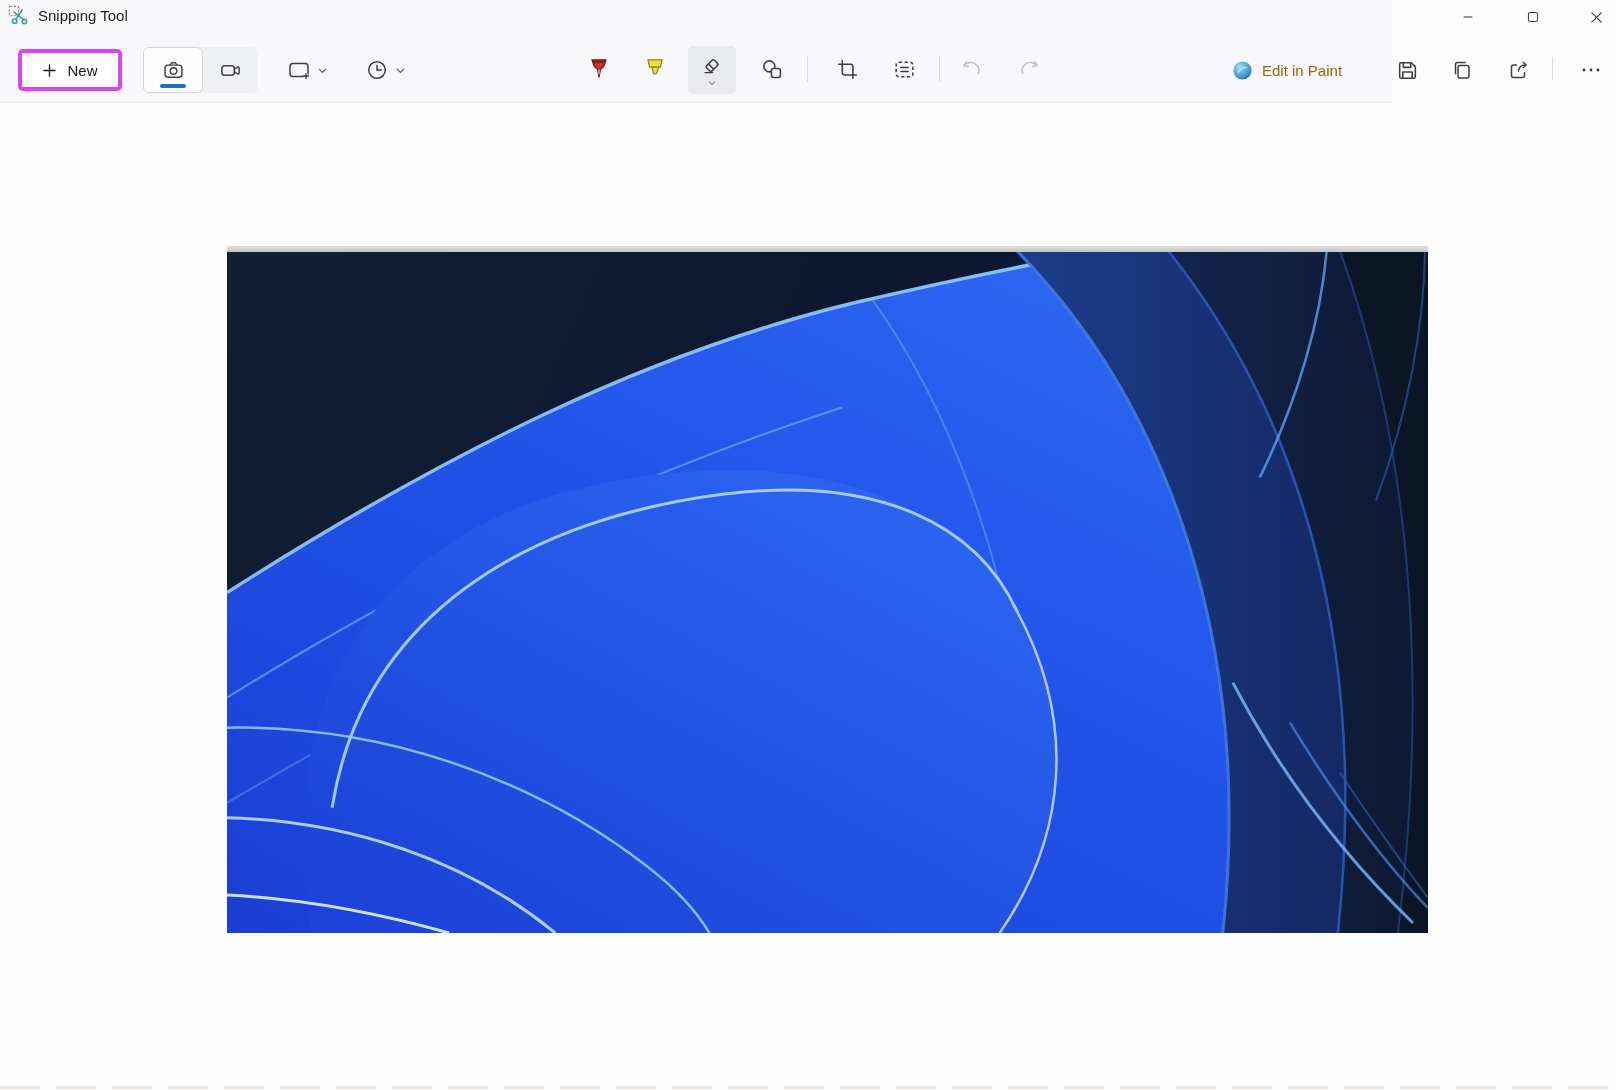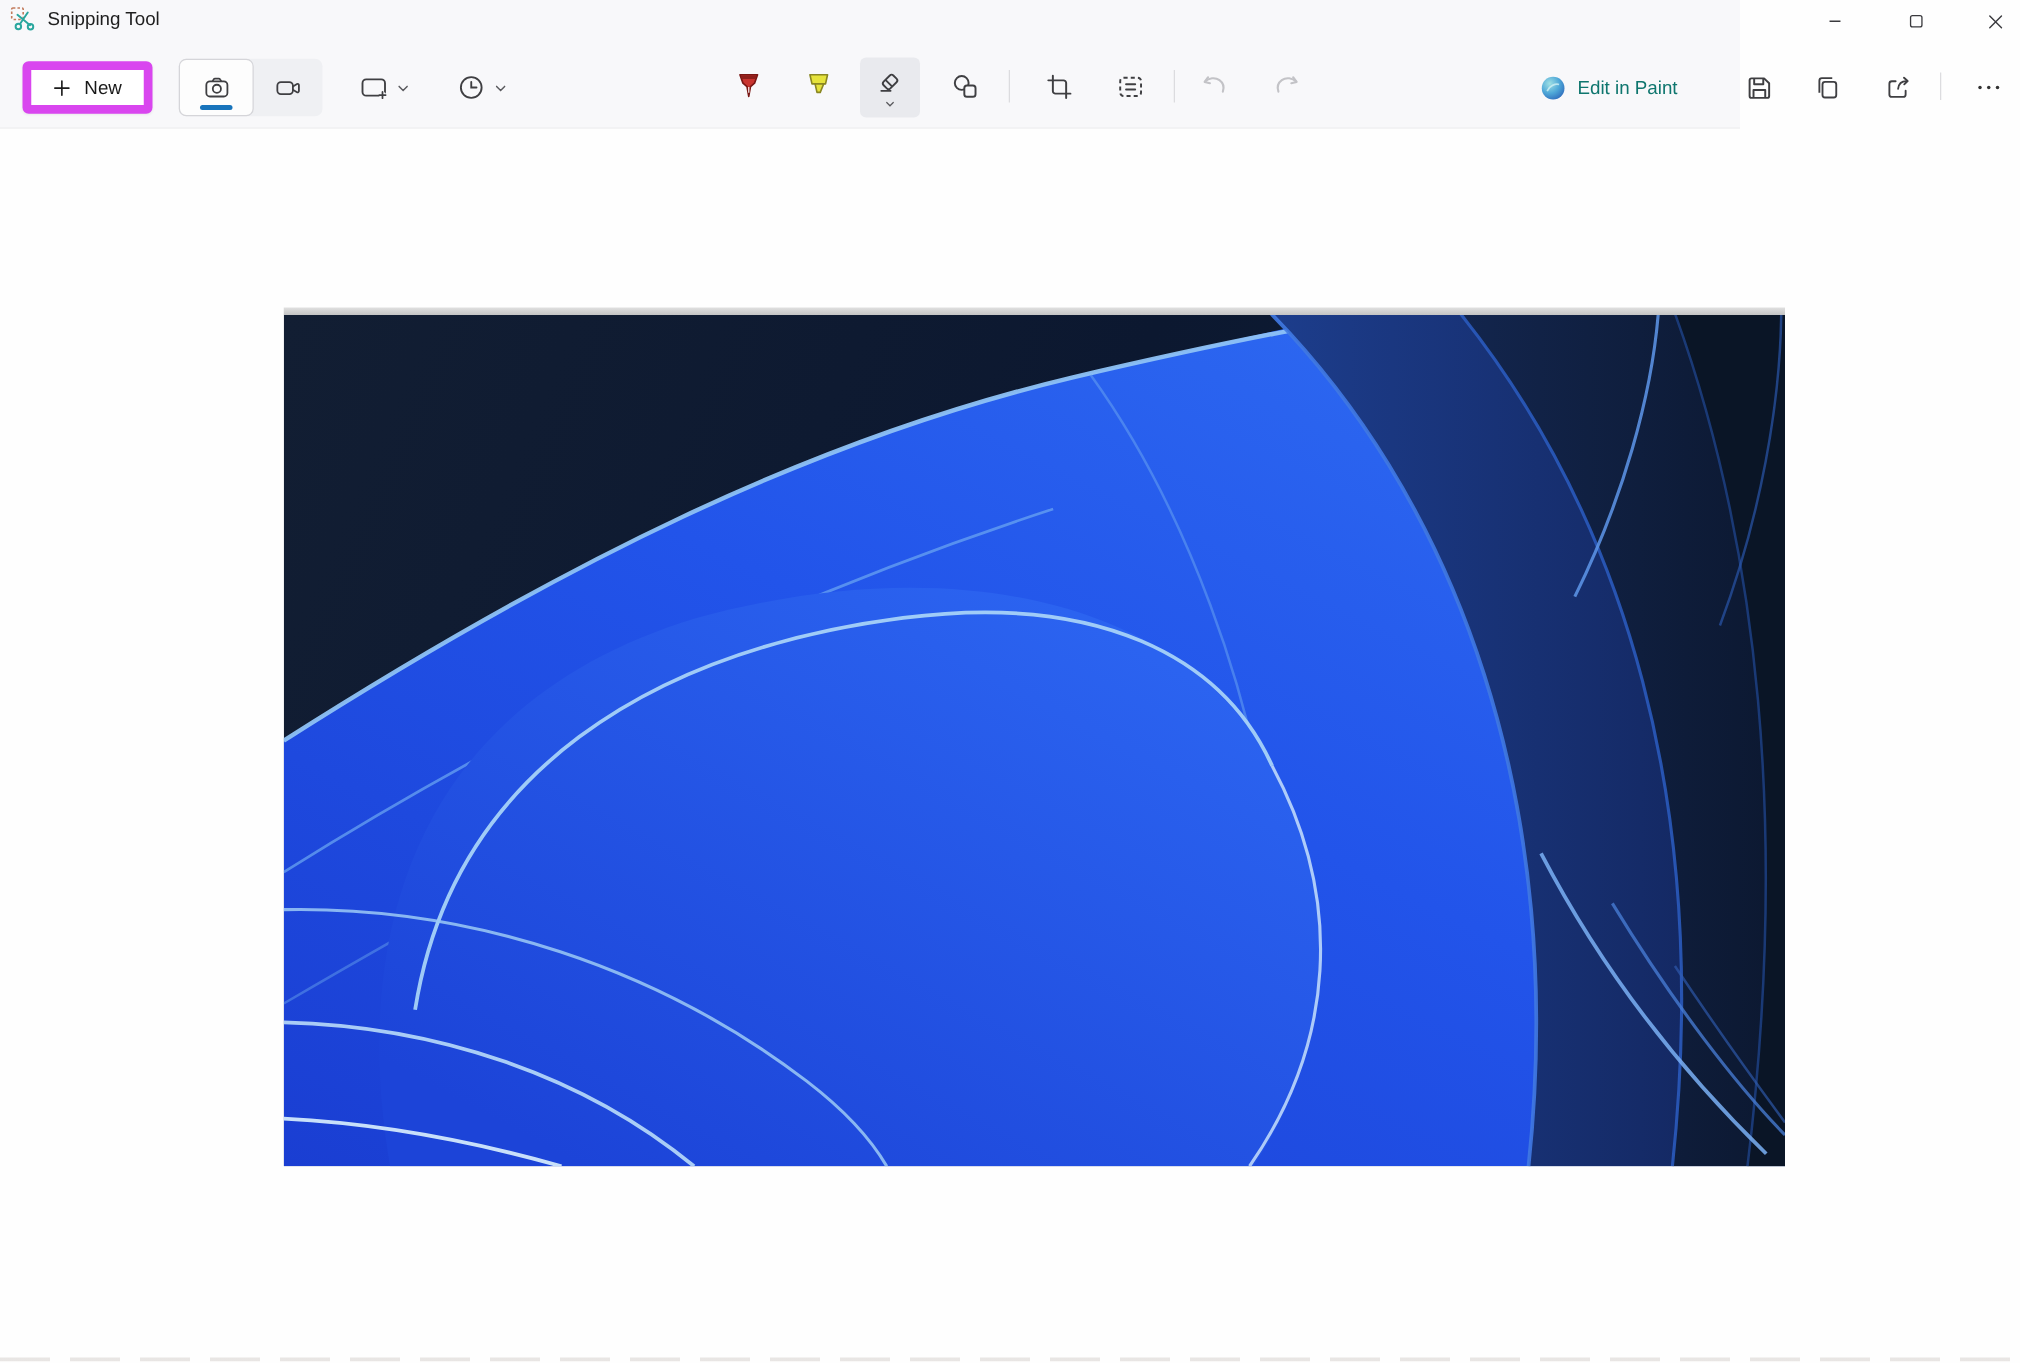--- a/index.html
+++ b/index.html
@@ -9,33 +9,33 @@
     -webkit-font-smoothing:antialiased;
   }
   .chrome{position:absolute;left:0;top:0;width:1392px;height:102px;background:#f8f8fa;border-bottom:1px solid #ebebee;}
   .titlebar{position:absolute;left:0;top:0;width:100%;height:34px;}
   .app-logo{position:absolute;left:8px;top:5px;width:22px;height:22px;}
   .app-title{position:absolute;left:38px;top:0;height:32px;line-height:32px;font-size:15px;color:#1e1e1e;}
   .win-btn{position:absolute;top:0;width:50px;height:34px;display:flex;align-items:center;justify-content:center;color:#3a3a3e;}
   .win-btn svg{display:block;}
   .tbtn{position:absolute;display:flex;align-items:center;justify-content:center;border-radius:5px;box-sizing:border-box;color:#3f3f42;}
   .tbtn svg{display:block;}
-  .new-btn{left:18px;top:49px;width:104px;height:42px;background:#ffffff;border:7px solid #d946ef;
+  .new-btn{left:18px;top:49px;width:104px;height:42px;background:#ffffff;border:4px solid #d946ef;
     box-shadow:0 1px 2px rgba(0,0,0,.06);gap:10px;font-size:15px;color:#191919;}
   .seg-group{position:absolute;left:143px;top:47px;width:115px;height:46px;background:#eff0f3;border-radius:6px;}
   .seg{position:absolute;top:0;height:46px;display:flex;align-items:center;justify-content:center;border-radius:6px;box-sizing:border-box;}
   .seg-photo{left:0;width:60px;background:#fdfdfd;border:1px solid #d5d5d9;}
   .seg-video{left:60px;width:55px;}
   .seg-underline{position:absolute;left:50%;transform:translateX(-50%);bottom:4px;width:26px;height:4px;border-radius:2px;background:#1874bc;}
   .drop-btn{top:50px;height:40px;gap:6px;}
   .tool-btn{top:47px;width:44px;height:44px;}
   .eraser-btn{left:688px;top:46px;width:48px;height:48px;background:#e9eaee;flex-direction:column;gap:0;padding-top:3px;}
   .disabled{color:#c3c3c7;}
   .tb-divider{position:absolute;top:56px;width:1px;height:26px;background:#dcdcdf;}
-  .paint-btn{left:1220px;top:50px;height:40px;padding:0 12px;gap:9px;font-size:15px;color:#0f766e;}
+  .paint-btn{left:1220px;top:50px;height:40px;padding:0 12px;gap:9px;font-size:15px;color:#a16207;}
   .act-btn{top:50px;width:40px;height:40px;}
   .canvas{position:absolute;left:0;top:103px;width:1616px;height:987px;background:#fefefe;}
   .snapshot{position:absolute;left:227px;top:143px;width:1201px;height:687px;}
   .snap-topbar{width:1201px;height:6px;background:linear-gradient(#e0e0e0,#c4c4c4);}
   .snapshot svg{display:block;}
   .bottom-dashes{position:absolute;left:0;bottom:1px;width:1616px;height:3px;opacity:.9;
     background:repeating-linear-gradient(90deg,#e6e3e1 0px,#e6e3e1 40px,transparent 40px,transparent 56px);}
 </style>
 </head>
 <body>

